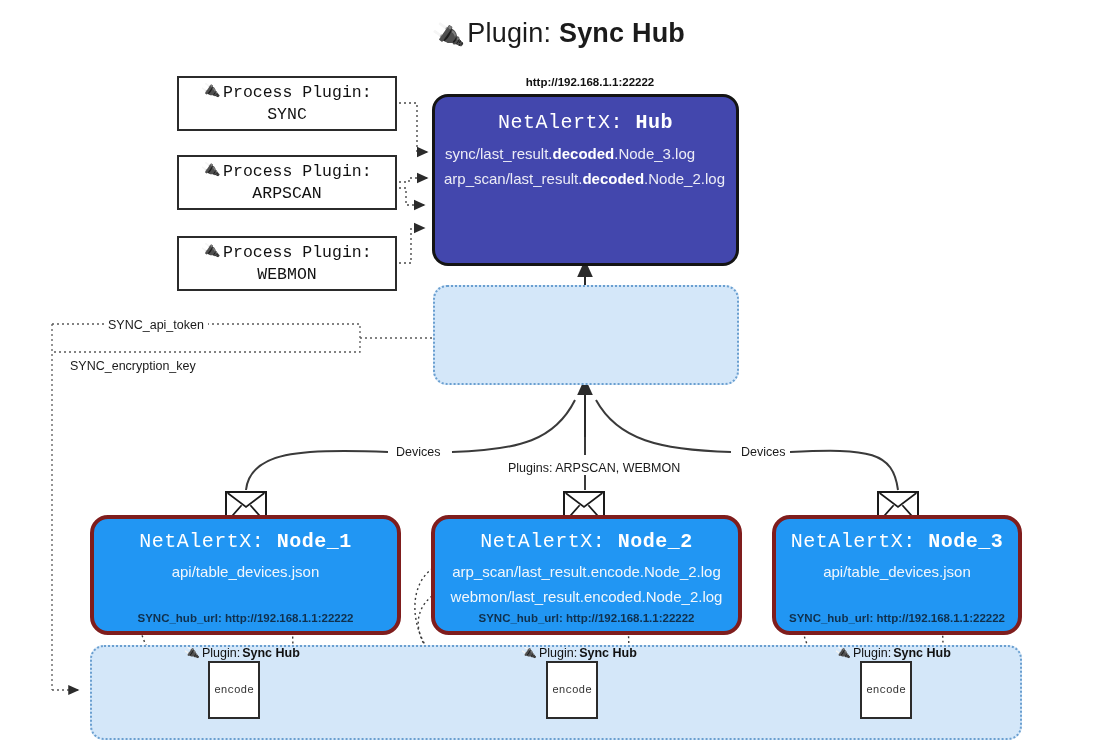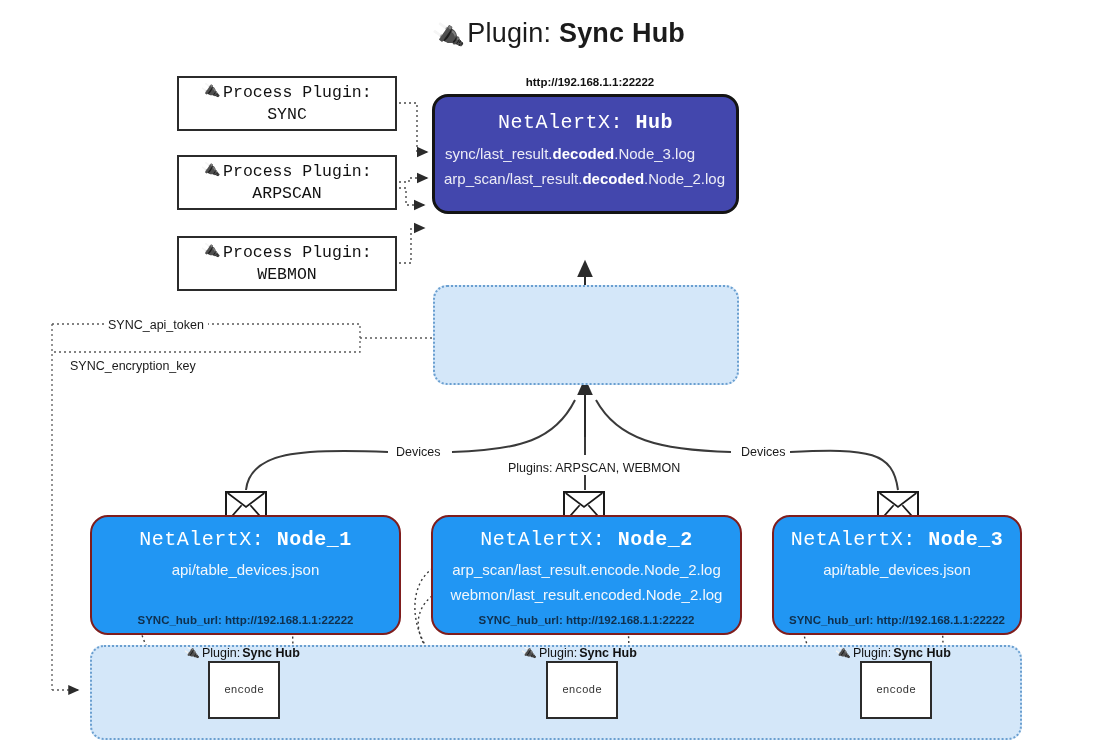--- a/index.html
+++ b/index.html
@@ -25,21 +25,21 @@
   .pbox .l1{display:flex;align-items:center;gap:2px;white-space:nowrap;}
   .pbox .l1 .plug{font-size:15px;transform:rotate(-10deg);filter:grayscale(1) contrast(1.6);}
   .pbox .l2{white-space:nowrap;}
   #pbox-sync{left:177px;top:76px;}
   #pbox-arpscan{left:177px;top:155px;}
   #pbox-webmon{left:177px;top:236px;}
 
   
   .hub-url{position:absolute;left:455px;top:76px;width:270px;text-align:center;
            font-size:11.5px;font-weight:600;color:#111;}
-  #hub{position:absolute;left:432px;top:94px;width:307px;height:120px;
+  #hub{position:absolute;left:432px;top:94px;width:307px;height:172px;
        background:#4347ad;border:3px solid #141414;border-radius:16px;box-sizing:border-box;
        box-shadow:0 0 0 0 transparent;overflow:hidden;}
   #hub .hub-title{margin-top:14px;text-align:center;color:#ffffff;font-size:20px;
         font-family:"Liberation Mono","DejaVu Sans Mono",monospace;letter-spacing:.5px;}
   #hub .hub-title b{font-weight:700;}
   #hub .rows{margin-top:9px;display:flex;flex-direction:column;gap:3px;}
   #hub .row{color:#ececf6;font-size:15px;line-height:1.45;white-space:nowrap;padding-left:10px;}
   #hub .row b{font-weight:700;color:#ffffff;}
   #hub .row.r3,#hub .row.r4{padding-left:9px;}
 
@@ -54,21 +54,21 @@
   
   .elabel{position:absolute;font-size:12.5px;color:#1a1a1a;white-space:nowrap;
           background:#ffffff;padding:0 4px;}
   #lab-devL{left:392px;top:445px;}
   #lab-devR{left:737px;top:445px;}
   #lab-plugins{left:504px;top:461px;}
   #lab-token{left:104px;top:318px;}
   #lab-key{left:66px;top:359px;}
 
   
-  .node{position:absolute;height:120px;background:#2196f3;border:2px solid #7f1d1d;
+  .node{position:absolute;height:120px;background:#2196f3;border:4px solid #7f1d1d;
         border-radius:18px;box-sizing:border-box;overflow:hidden;}
   .node .n-title{margin-top:11px;text-align:center;color:#ffffff;font-size:20px;
         font-family:"Liberation Mono","DejaVu Sans Mono",monospace;letter-spacing:.5px;}
   .node .n-title b{font-weight:700;}
   .node .n-lines{margin-top:8px;display:flex;flex-direction:column;align-items:center;gap:2px;}
   .node .n-line{color:#f2f7fc;font-size:15px;white-space:nowrap;line-height:1.5;}
   .node .n-foot{position:absolute;left:0;bottom:7px;width:100%;text-align:center;
         font-size:11.5px;font-weight:600;color:#10304d;white-space:nowrap;}
   #node1{left:90px;top:515px;width:311px;}
   #node2{left:431px;top:515px;width:311px;}
@@ -82,21 +82,21 @@
   #env2{left:563px;top:491px;}
   #env3{left:877px;top:491px;}
 
   
   #band{position:absolute;left:90px;top:645px;width:932px;height:95px;
      background:#d4e7f9;border:2px dotted #6a9fd0;border-radius:14px;box-sizing:border-box;}
   .enc-lab{position:absolute;font-size:12.5px;color:#111;white-space:nowrap;display:flex;
            align-items:center;gap:2px;}
   .enc-lab .plug{font-size:12px;transform:rotate(-10deg);filter:grayscale(1) contrast(1.6);}
   .enc-lab b{font-weight:700;}
-  .enc-box{position:absolute;width:72px;height:58px;background:#ffffff;border:2px solid #2b2b2b;
+  .enc-box{position:absolute;width:52px;height:58px;background:#ffffff;border:2px solid #2b2b2b;
      box-sizing:border-box;display:flex;align-items:center;justify-content:center;
      font-family:"Liberation Mono","DejaVu Sans Mono",monospace;font-size:11px;color:#333;}
   #enc-lab1{left:185px;top:646px;} #enc1{left:208px;top:661px;}
   #enc-lab2{left:522px;top:646px;} #enc2{left:546px;top:661px;}
   #enc-lab3{left:836px;top:646px;} #enc3{left:860px;top:661px;}
 </style>
 </head>
 <body>
 
 <div id="stage">

